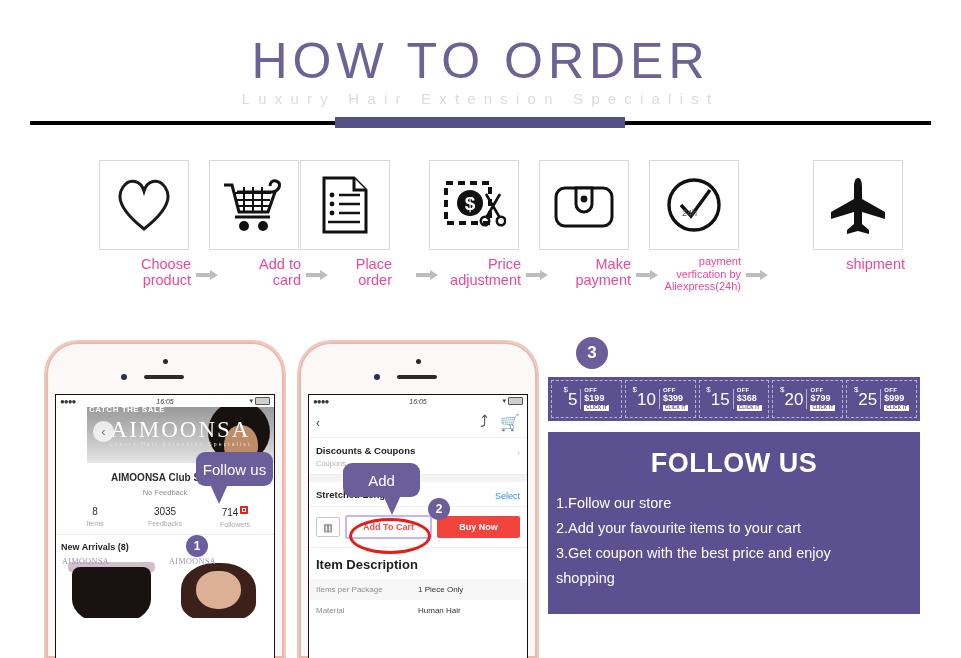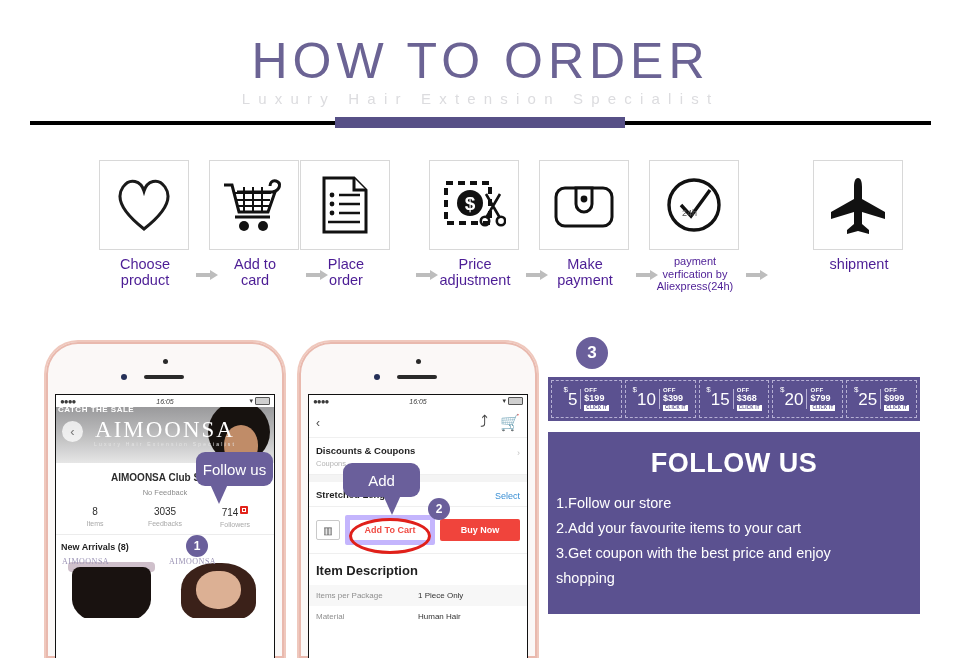--- a/index.html
+++ b/index.html
@@ -23,21 +23,21 @@
   .rule-purple{position:absolute;left:335px;top:117px;width:290px;height:11px;background:#575087;}
 
   
   .steps{position:absolute;left:0;top:160px;width:961px;height:140px;}
   .step{position:absolute;top:0;width:92px;text-align:center;}
   .step .box{
     width:90px;height:90px;border:1px solid #d8d8d8;background:#fff;
     box-sizing:border-box;display:flex;align-items:center;justify-content:center;
   }
   .step .lbl{
-    margin-top:6px;font-size:14.5px;color:#4c1d95;line-height:16px;
+    margin-top:6px;font-size:14.5px;color:#ec4899;line-height:16px;text-align:right;
   }
   .step.small .lbl{font-size:11px;line-height:12.5px;margin-top:5px;}
   .arrow{
     position:absolute;top:110px;width:22px;height:10px;
   }
   .arrow svg{display:block;}
 
   
   .phone{
     position:absolute;border-radius:34px 34px 0 0;
@@ -69,20 +69,21 @@
   .sb-dots{letter-spacing:-1px;font-size:8px;}
   .sb-time{position:absolute;left:0;right:0;text-align:center;font-size:7px;font-style:italic;}
   .sb-right{display:flex;align-items:center;gap:2px;}
   .batt{width:13px;height:6px;border:1px solid #555;border-radius:1px;background:#cfcfcf;}
 
   
   .p1-hero{
     position:relative;height:56px;
     background:linear-gradient(180deg,#9a9a9c 0%,#b9b9ba 45%,#e6e6e6 100%);
     overflow:hidden;
+    margin-left:31px;
   }
   .p1-sale{
     position:absolute;left:2px;top:-2px;font-size:8px;font-weight:bold;color:#fff;
     letter-spacing:.5px;
   }
   .p1-brand{
     position:absolute;left:0;right:0;top:10px;text-align:center;
     font-family:"Liberation Serif", serif;font-size:23px;letter-spacing:2px;color:#fff;
   }
   .p1-brandsub{
@@ -160,21 +161,21 @@
   .p2-gap{height:7px;background:#f4f4f4;}
   .p2-sel{position:absolute;right:7px;top:9px;font-size:9px;color:#3a8fd4;}
   .p2-cart{
     display:flex;align-items:center;gap:5px;padding:8px 7px;border-bottom:1px solid #efefef;
   }
   .p2-shop{
     width:22px;height:18px;border:1px solid #c9c9c9;border-radius:2px;
     display:flex;align-items:center;justify-content:center;font-size:10px;color:#555;
   }
   .p2-atc{
-    flex:1;height:20px;border:5px solid #c4b5fd;border-radius:2px;color:#f04b43;
+    flex:1;height:20px;border:2px solid #c4b5fd;border-radius:2px;color:#f04b43;
     display:flex;align-items:center;justify-content:center;font-size:9px;font-weight:bold;
   }
   .p2-buy{
     flex:1;height:22px;background:#f0443c;border-radius:2px;color:#fff;
     display:flex;align-items:center;justify-content:center;font-size:9px;font-weight:bold;
   }
   .p2-idesc{font-size:13px;font-weight:bold;color:#1f1f1f;padding:9px 7px 7px;}
   .p2-trow{display:flex;padding:6px 7px;font-size:8px;color:#8f8f8f;}
   .p2-trow.alt{background:#f7f7f7;}
   .p2-trow .k{width:50%;}

